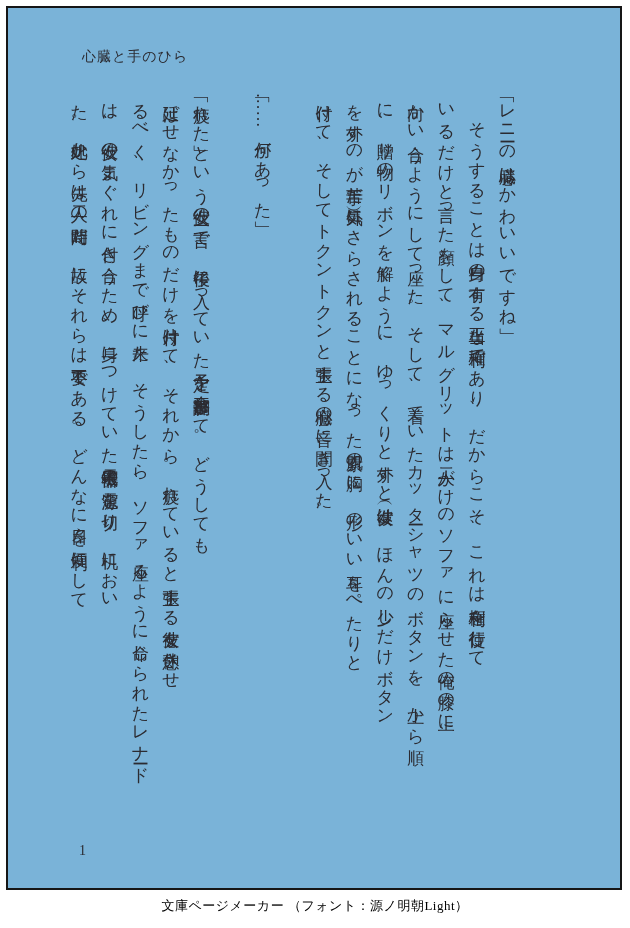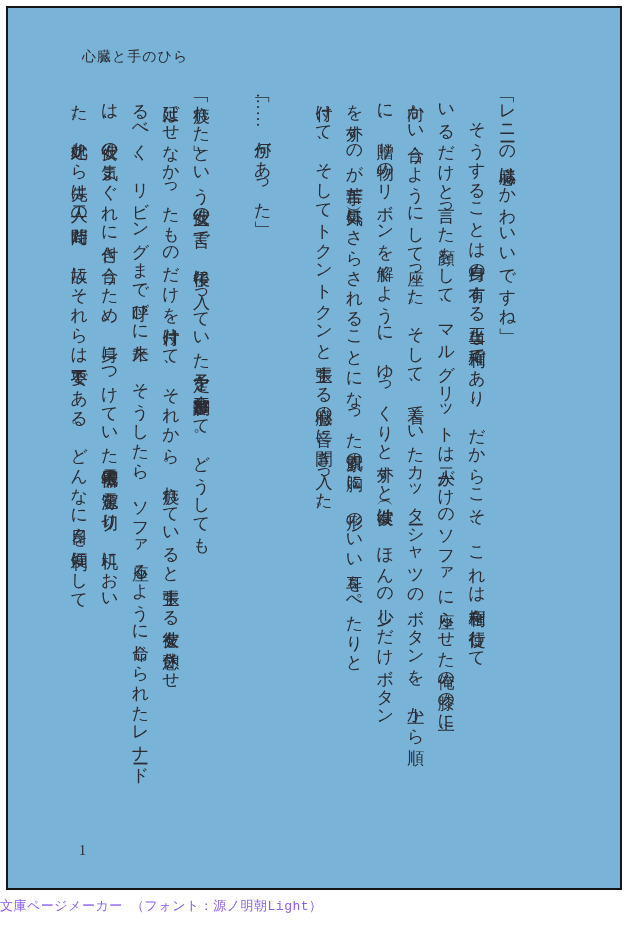--- a/index.html
+++ b/index.html
@@ -53,24 +53,24 @@
     left: 79px;
     top: 843px;
     font-size: 14px;
     color: #2b2b31;
   }
   .footer-credit {
     position: absolute;
     left: 0;
     top: 897px;
     width: 630px;
+    text-align: center;
     font-size: 13px;
     letter-spacing: 0.5px;
-    color: #8b5cf6;
-    font-family: Liberation Mono, monospace;
+    color: #000000;
   }
 </style>
 </head>
 <body>
 
 <div class="canvas">
 
   <div class="page-frame"></div>
 
   <div class="header-title">心臓と手のひら</div>

